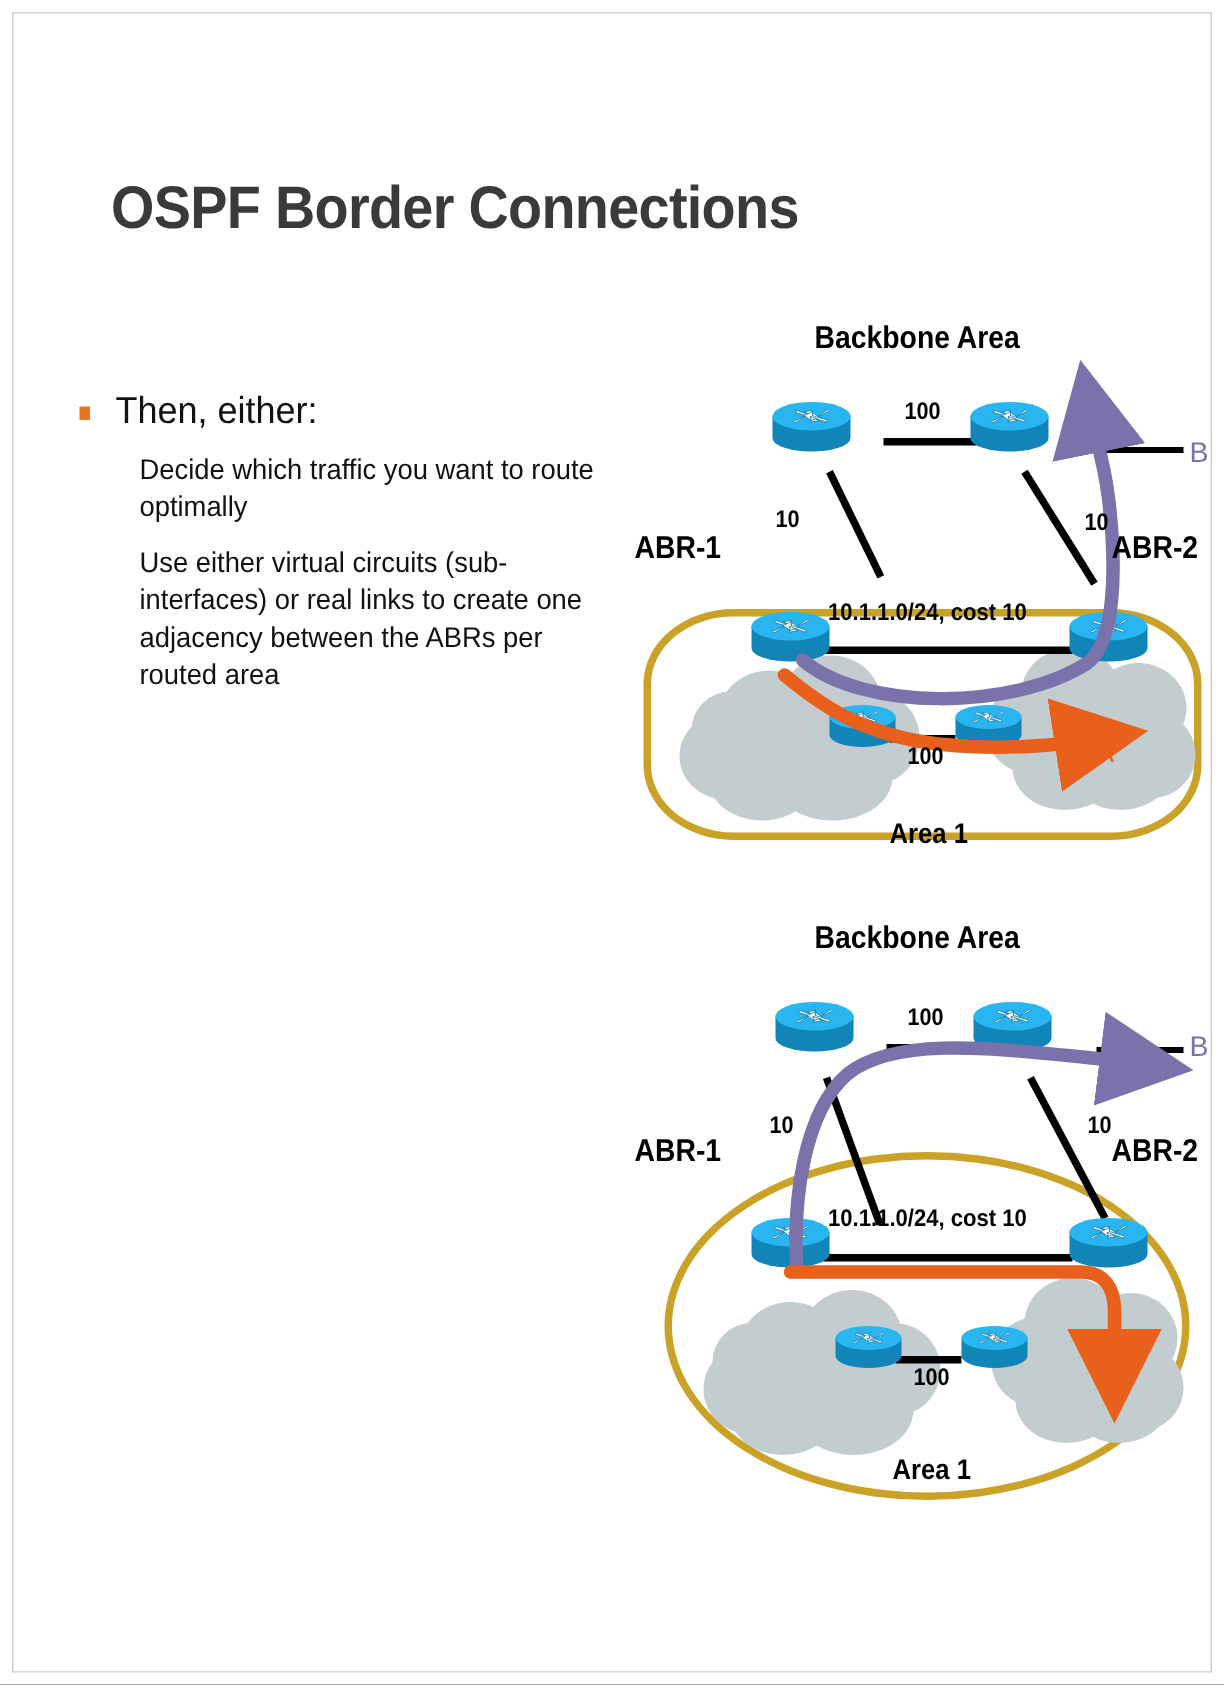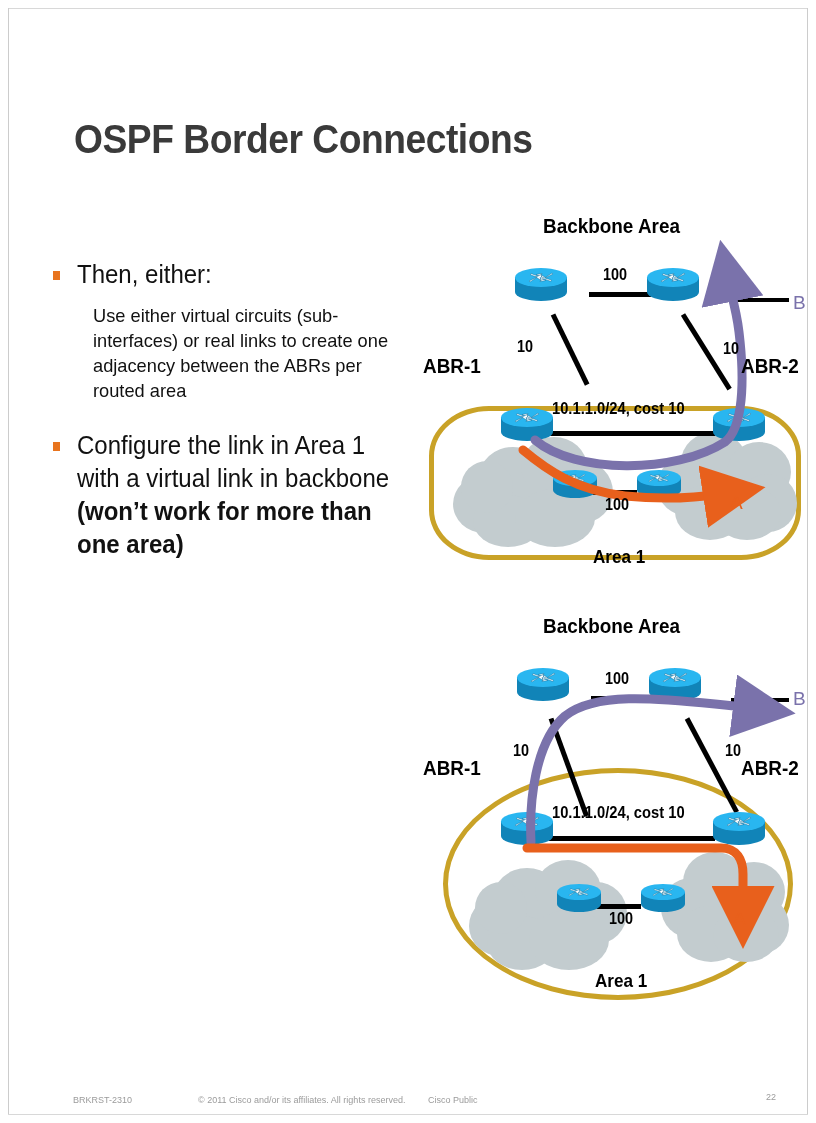--- a/index.html
+++ b/index.html
@@ -104,29 +104,28 @@
 
   <div id="title">OSPF Border Connections</div>
 
   <div id="body-col">
 
     <div class="l1">
       <span class="sq"></span>
       <span class="txt">Then, either:</span>
     </div>
 
+    <div class="l2">
+      <span class="txt">Decide which traffic you want to route optimally</span>
+    </div>
 
     <div class="l2 gap">
       <span class="txt">Use either virtual circuits (sub-interfaces) or real links to create one adjacency between the ABRs per routed area</span>
     </div>
 
-    <div class="l1" style="margin-top:26px;">
-      <span class="sq"></span>
-      <span class="txt"><span>Configure the link in Area 1 with a virtual link in backbone </span><span class="bold-tail">(won’t work for more than one area)</span></span>
-    </div>
 
   </div>
 
   <div class="diagram" id="diagram-top" style="left:425px;top:212px;width:385px;height:370px;">
 
     <div class="dlabel bb-title" style="left:118px;top:2px;">Backbone Area</div>
 
     <div class="gold-rect" style="left:4px;top:194px;width:372px;height:154px;"></div>
 
     <div class="cloud" style="left:28px;top:225px;width:160px;height:110px;">
@@ -400,20 +399,14 @@
     <div class="net" style="left:127px;top:192px;">10.1.1.0/24, cost 10</div>
 
     <div class="dlabel abr" style="left:-2px;top:144px;">ABR-1</div>
     <div class="dlabel abr" style="left:316px;top:144px;">ABR-2</div>
     <div class="dlabel area1" style="left:170px;top:358px;">Area 1</div>
 
     <div class="endlabel lbl-b" style="left:368px;top:76px;">B</div>
     <div class="endlabel lbl-a" style="left:308px;top:296px;">A</div>
   </div>
 
-  <div id="footer">
-    <div id="f-code">BRKRST-2310</div>
-    <div id="f-copy">© 2011 Cisco and/or its affiliates. All rights reserved.</div>
-    <div id="f-pub">Cisco Public</div>
-    <div id="f-page">22</div>
-  </div>
 
 </div>
 
 </body></html>

